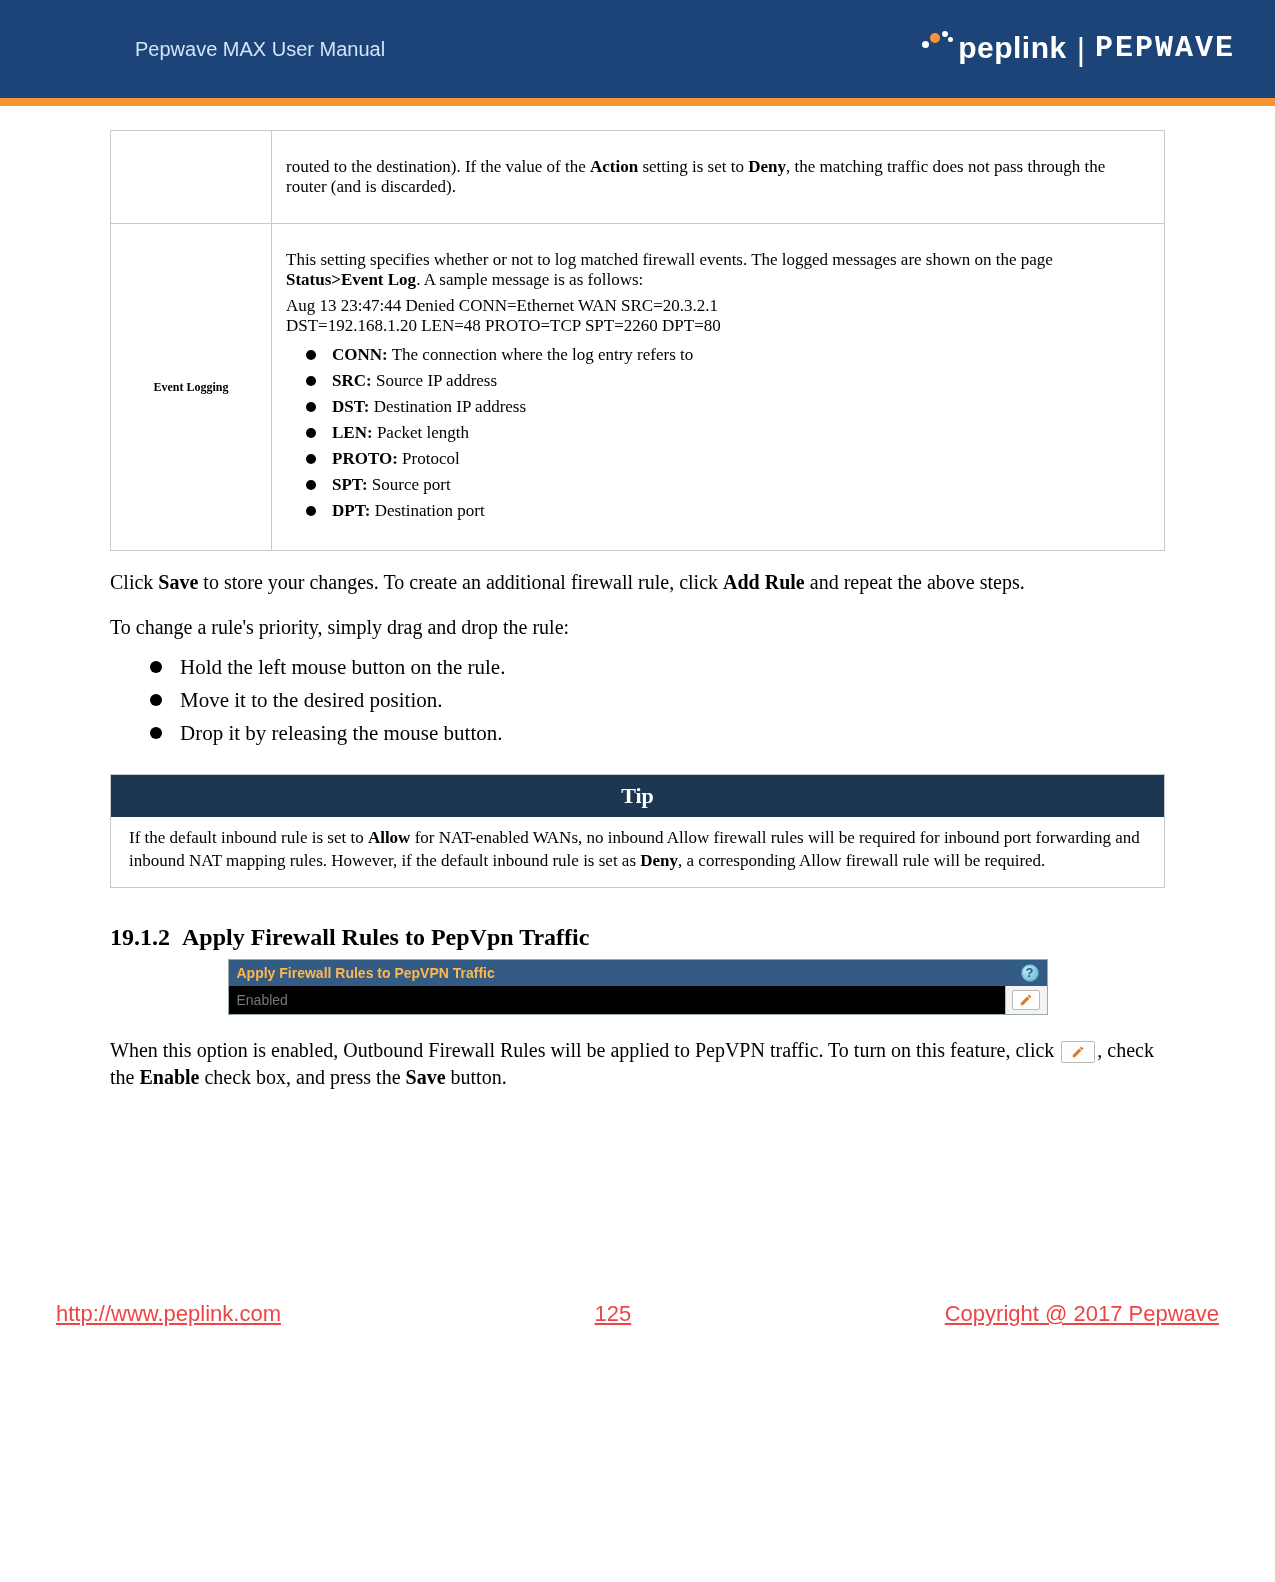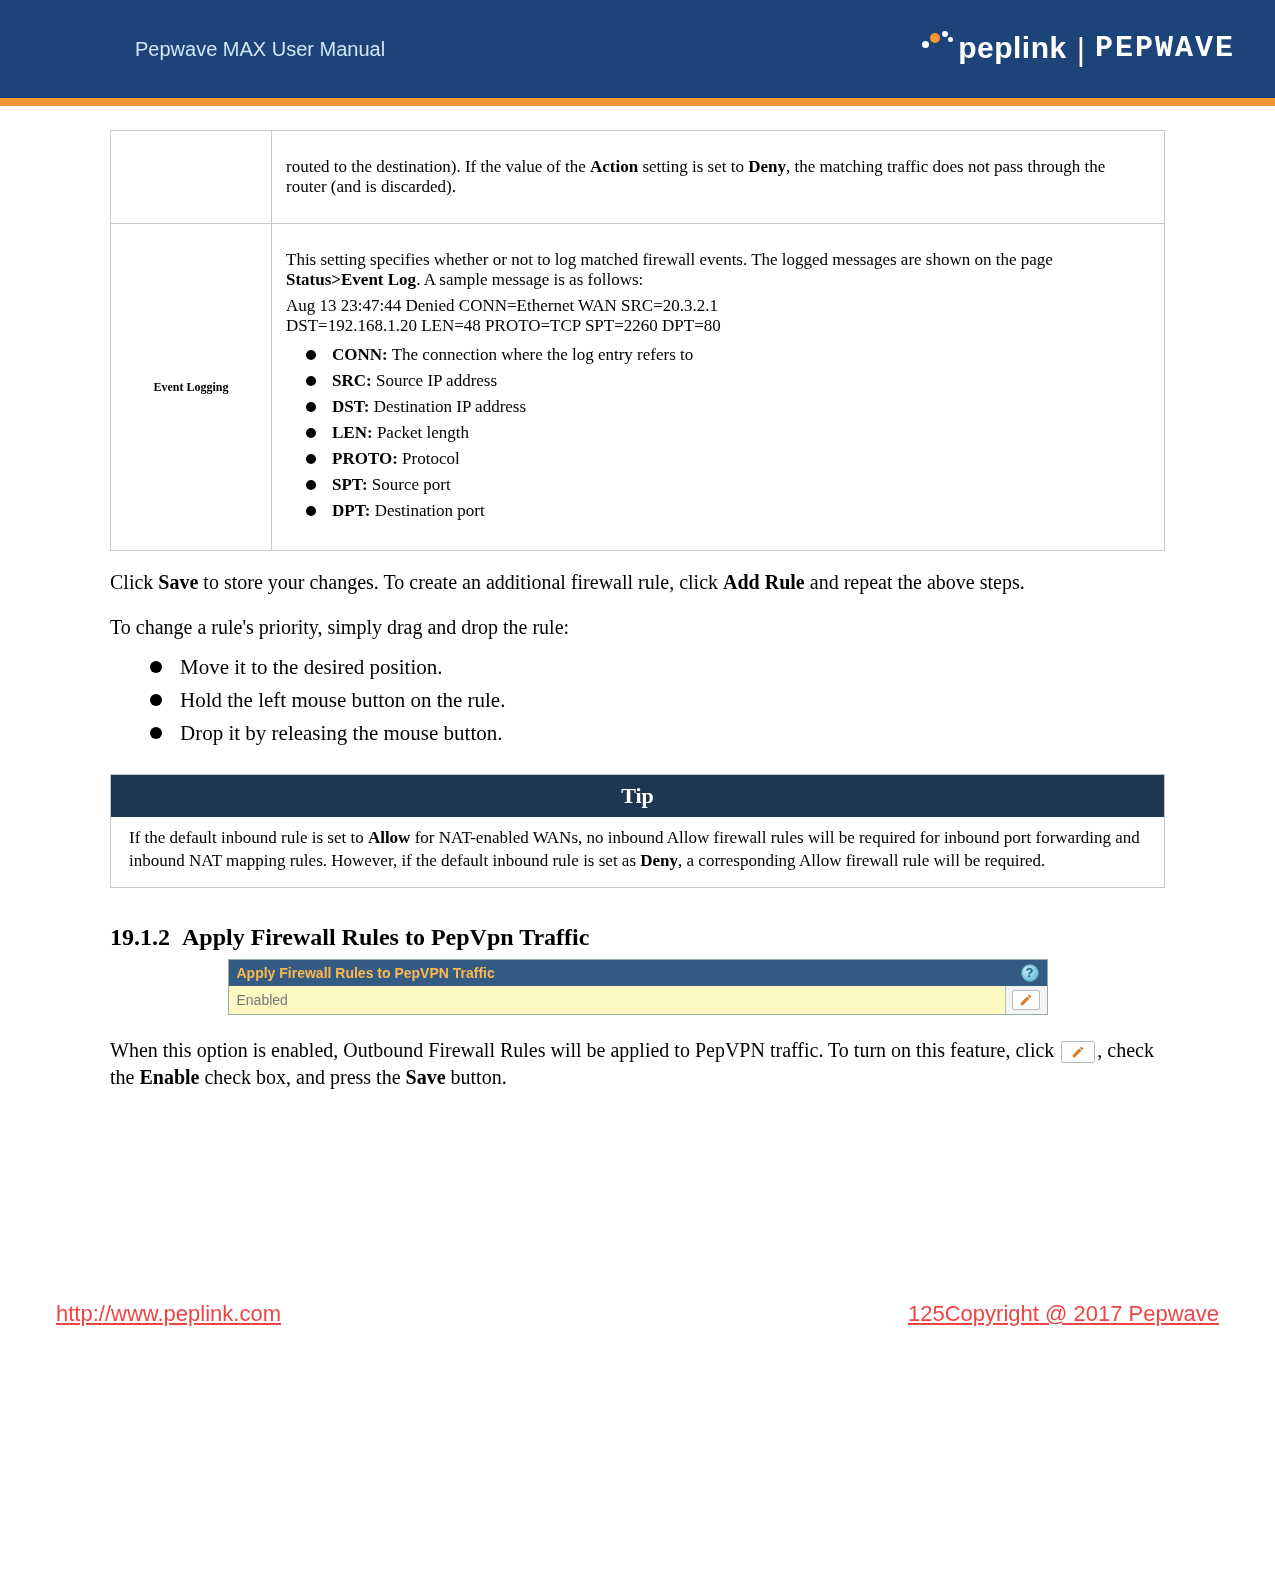--- a/index.html
+++ b/index.html
@@ -135,21 +135,21 @@
     align-items: center;
   }
   .help-icon {
     width: 18px; height: 18px; border-radius: 50%;
     background: radial-gradient(circle at 30% 30%, #bfe8f7, #5ab4d4);
     color: #1a5d77; font-weight: 700; font-size: 13px;
     display: inline-flex; align-items: center; justify-content: center;
     border: 1px solid #4a96b0;
   }
   .panel-row {
-    display: flex; align-items: stretch; background: #fef9c3;
+    display: flex; align-items: stretch; background: #000000;
     font-family: Arial, sans-serif; font-size: 14px;
   }
   .panel-row .lbl { flex: 1; color: #777; padding: 6px 8px; }
   .panel-row .cell {
     width: 42px; border-left: 1px solid #bbb;
     display: flex; align-items: center; justify-content: center;
     background: #f3f3f3;
   }
   .edit-btn {
     width: 28px; height: 20px; border: 1px solid #bbb; background: #fff;
@@ -162,21 +162,21 @@
     width: 34px; height: 22px; border: 1px solid #bbb; background: #fdfdfd;
     align-items: center; justify-content: center; border-radius: 2px;
     margin: 0 2px;
   }
   .inline-edit svg { width: 14px; height: 14px; }
   .footer {
     display: flex; justify-content: space-between;
     font-family: Arial, sans-serif; font-size: 22px; color: #ef4444;
     padding: 0 56px; margin-top: 140px; text-decoration: underline;
   }
-  .footer .center { flex: 1; text-align: right; }
+  .footer .center { flex: 1; text-align: center; }
 </style>
 </head>
 <body>
 
 <div class="header-bar">
   <div class="header-title">Pepwave MAX User Manual</div>
   <div class="brand">
     <span class="dots">
       <span style="width:7px;height:7px;left:2px;top:10px;"></span>
       <span style="width:10px;height:10px;left:10px;top:2px;background:#f79433;"></span>
@@ -222,22 +222,22 @@
   </tbody>
     </table>
 
   <p class="body">
     <span>Click </span><b>Save</b><span> to store your changes. To create an additional firewall rule, click </span><b>Add Rule</b><span> and repeat the above steps.</span>
   </p>
 
   <p class="body">To change a rule's priority, simply drag and drop the rule:</p>
 
   <ul class="bigdots">
+    <li>Hold the left mouse button on the rule.</li>
     <li>Move it to the desired position.</li>
-    <li>Hold the left mouse button on the rule.</li>
     <li>Drop it by releasing the mouse button.</li>
   </ul>
 
   <div class="tip-box">
     <div class="tip-head">Tip</div>
     <div class="tip-body">
       <span>If the default inbound rule is set to </span><b>Allow</b><span> for NAT-enabled WANs, no inbound Allow firewall rules will be required for inbound port forwarding and inbound NAT mapping rules. However, if the default inbound rule is set as </span><b>Deny</b><span>, a corresponding Allow firewall rule will be required.</span>
     </div>
   </div>
 

